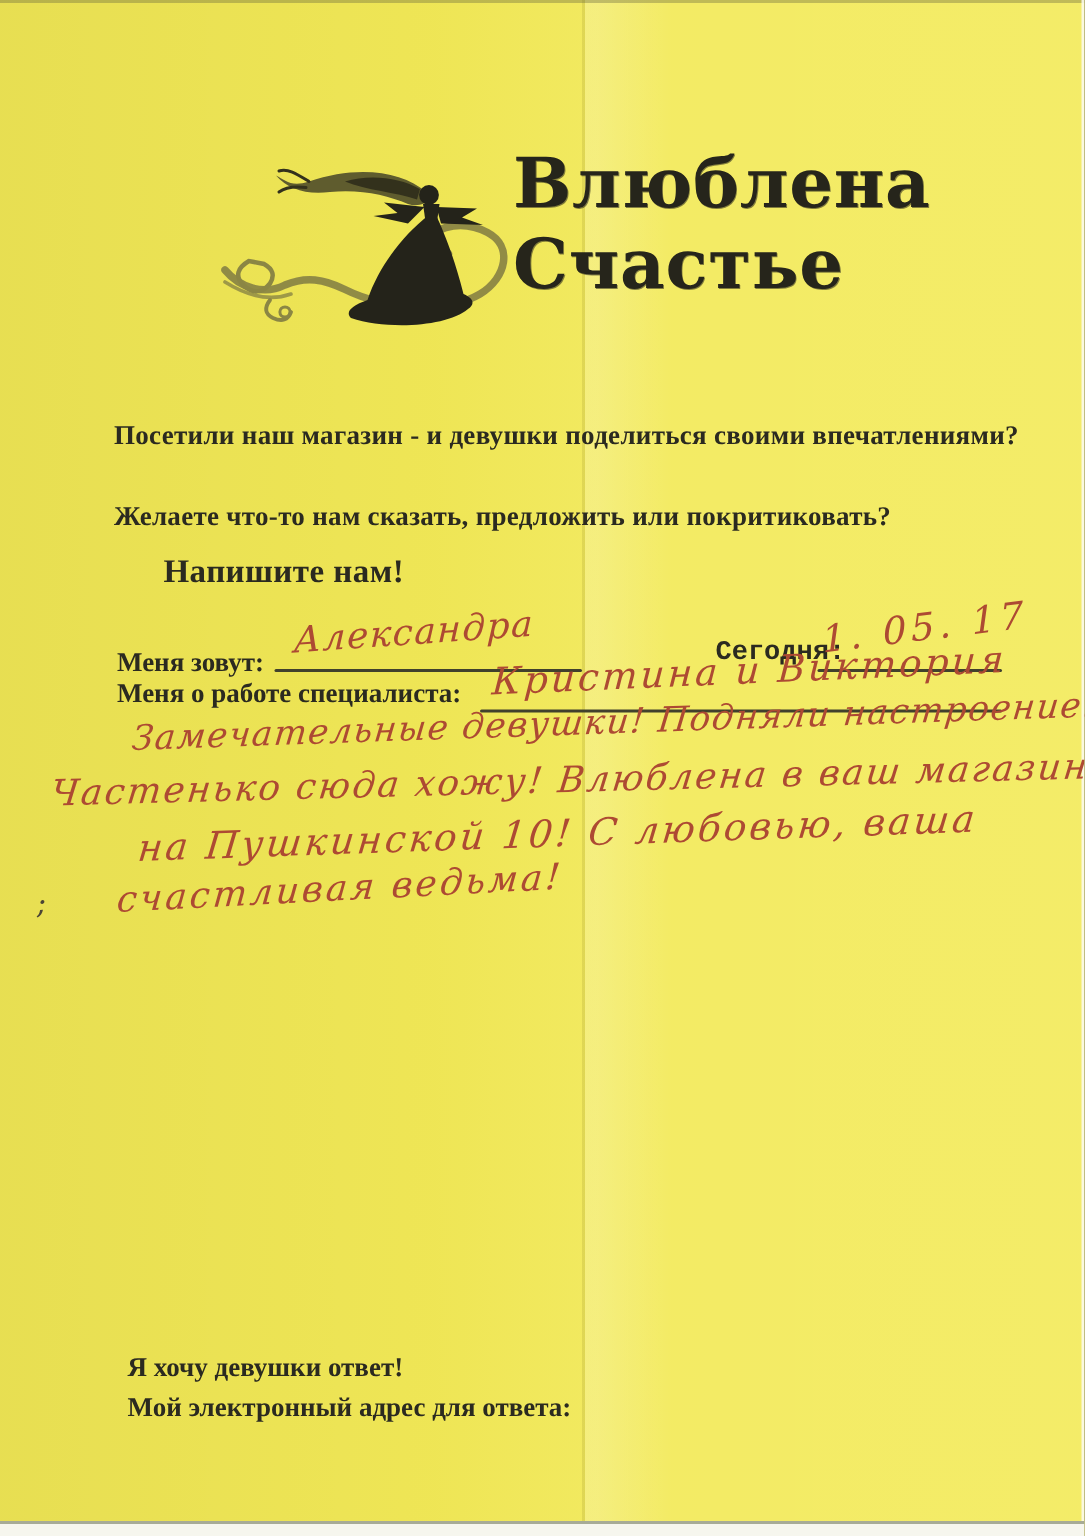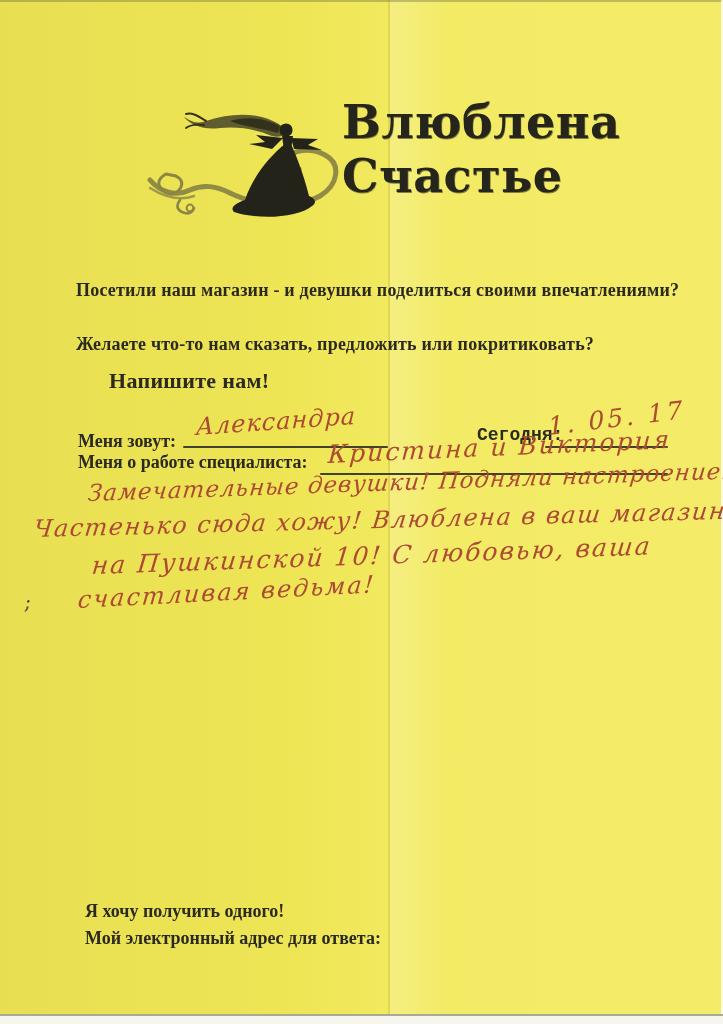--- a/index.html
+++ b/index.html
@@ -118,16 +118,16 @@
   <div class="abs print label" style="left:78px;top:452px;">Меня о работе специалиста:</div>
   <div class="abs uline" style="left:320px;top:473px;width:348px;"></div>
   <div class="abs hand hw-spec" style="left:328px;top:440px;">Кристина и Виктория</div>
 
   <div class="abs hand hw-l1" style="left:88px;top:480px;">Замечательные девушки! Подняли настроение!</div>
   <div class="abs hand hw-l2" style="left:34px;top:515px;">Частенько сюда хожу! Влюблена в ваш магазин</div>
   <div class="abs hand hw-l3" style="left:92px;top:551px;">на Пушкинской 10! С любовью, ваша</div>
   <div class="abs hand hw-l4" style="left:78px;top:586px;">счастливая ведьма!</div>
   <div class="abs hand hw-mark" style="left:24px;top:590px;color:#4a4435;">;</div>
 
-  <div class="abs print footer-line" style="left:85px;top:898px;">Я хочу получить одного!</div>
+  <div class="abs print footer-line" style="left:85px;top:898px;">Я хочу девушки ответ!</div>
   <div class="abs print footer-line" style="left:85px;top:925px;">Мой электронный адрес для ответа:</div>
 
 </div>
 
 </body></html>

